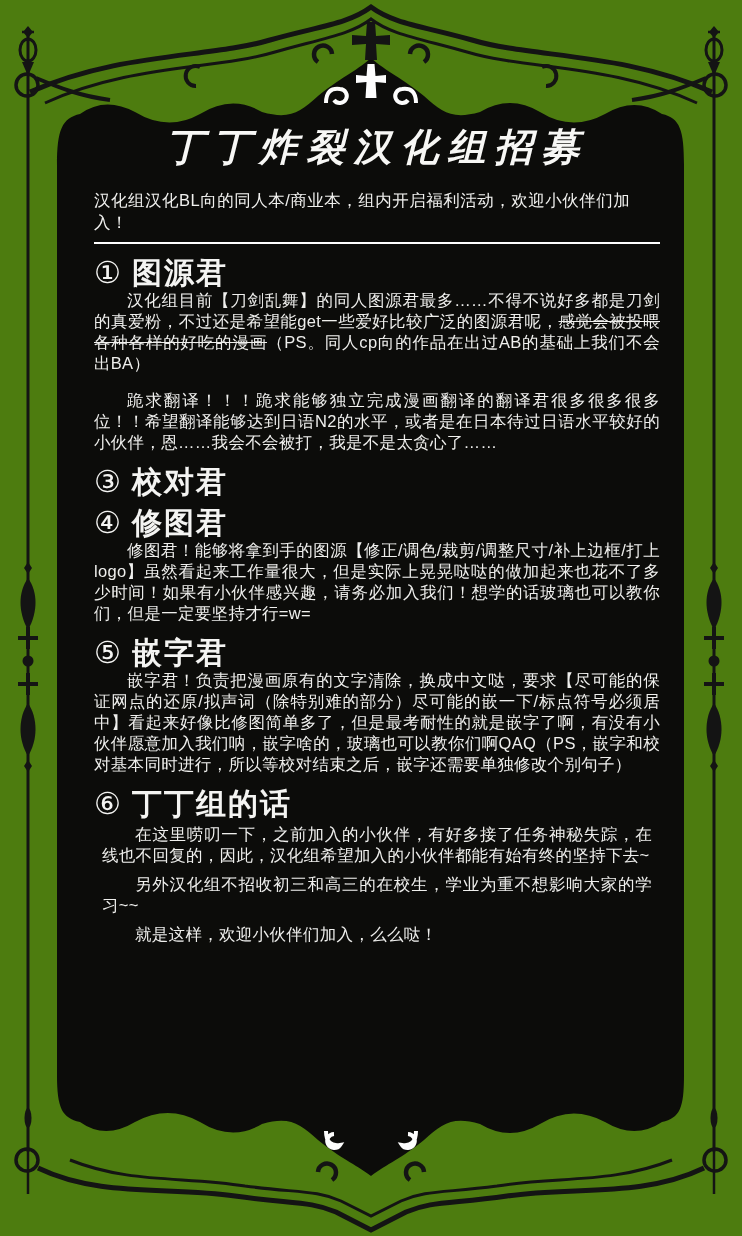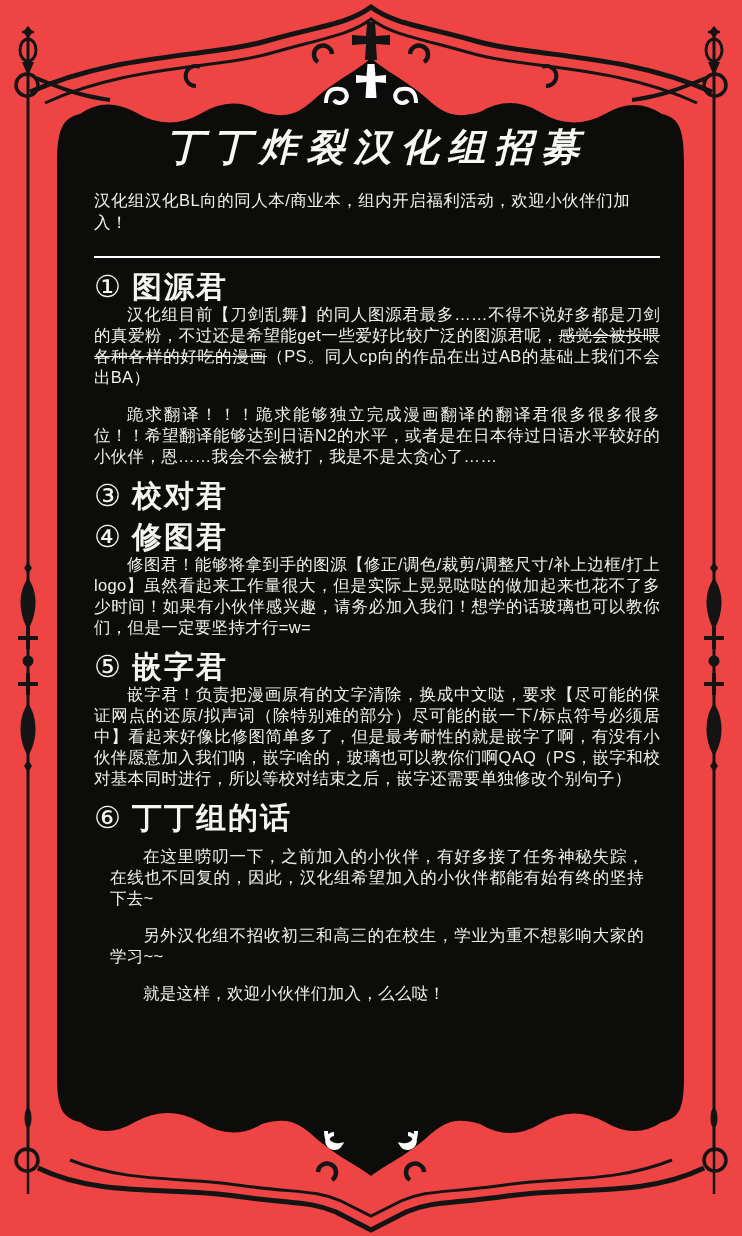--- a/index.html
+++ b/index.html
@@ -1,55 +1,55 @@
 <!DOCTYPE html>
 <html><head>
 <meta charset="utf-8">
 <style>
   html,body{margin:0;padding:0;background:#ffffff;}
   #stage{
     position:relative;
     width:742px;height:1236px;
-    background:#ef4444;
+    background:#4d7c0f;
     overflow:hidden;
     font-family:"Liberation Sans","DejaVu Sans",sans-serif;
   }
   #decor{position:absolute;left:0;top:0;width:742px;height:1236px;}
   
   .content{
     position:absolute;left:94px;top:112px;width:566px;
     color:#f1f1ef;
   }
   .poster-title{
     margin:10px 0 16px 0;
     text-align:center;
     font-family:"Liberation Serif","DejaVu Serif",serif;
     font-style:italic;font-weight:700;
     font-size:38px;letter-spacing:9px;
     color:#f7f7f5;white-space:nowrap;
   }
   .poster-subtitle{
     font-size:16.5px;line-height:22px;
-    padding-bottom:23px;
+    padding-bottom:9px;
     border-bottom:2px solid #ffffff;
     letter-spacing:0.5px;
   }
   .section{margin-top:16px;}
   .sec-head{
     font-size:30px;font-weight:700;letter-spacing:2px;
     line-height:25px;color:#f4f4f2;
   }
   .sec-num{display:inline-block;margin-right:9px;font-weight:400;}
   .sec-body{
     margin:5px 0 0 0;
     font-size:16.5px;line-height:21px;
     text-align:justify;text-indent:2em;
     letter-spacing:0.3px;color:#efefed;
   }
-  .sec-body p{margin:16px;text-indent:2em;}
+  .sec-body p{margin:8px;text-indent:2em;}
   .strike{text-decoration:line-through;}
   .qq-line{
     margin-top:26px;
     text-align:center;
     font-family:"Liberation Serif","DejaVu Serif",serif;
     font-size:31px;letter-spacing:2px;
     color:#f7f7f5;
   }
 </style>
 </head>

